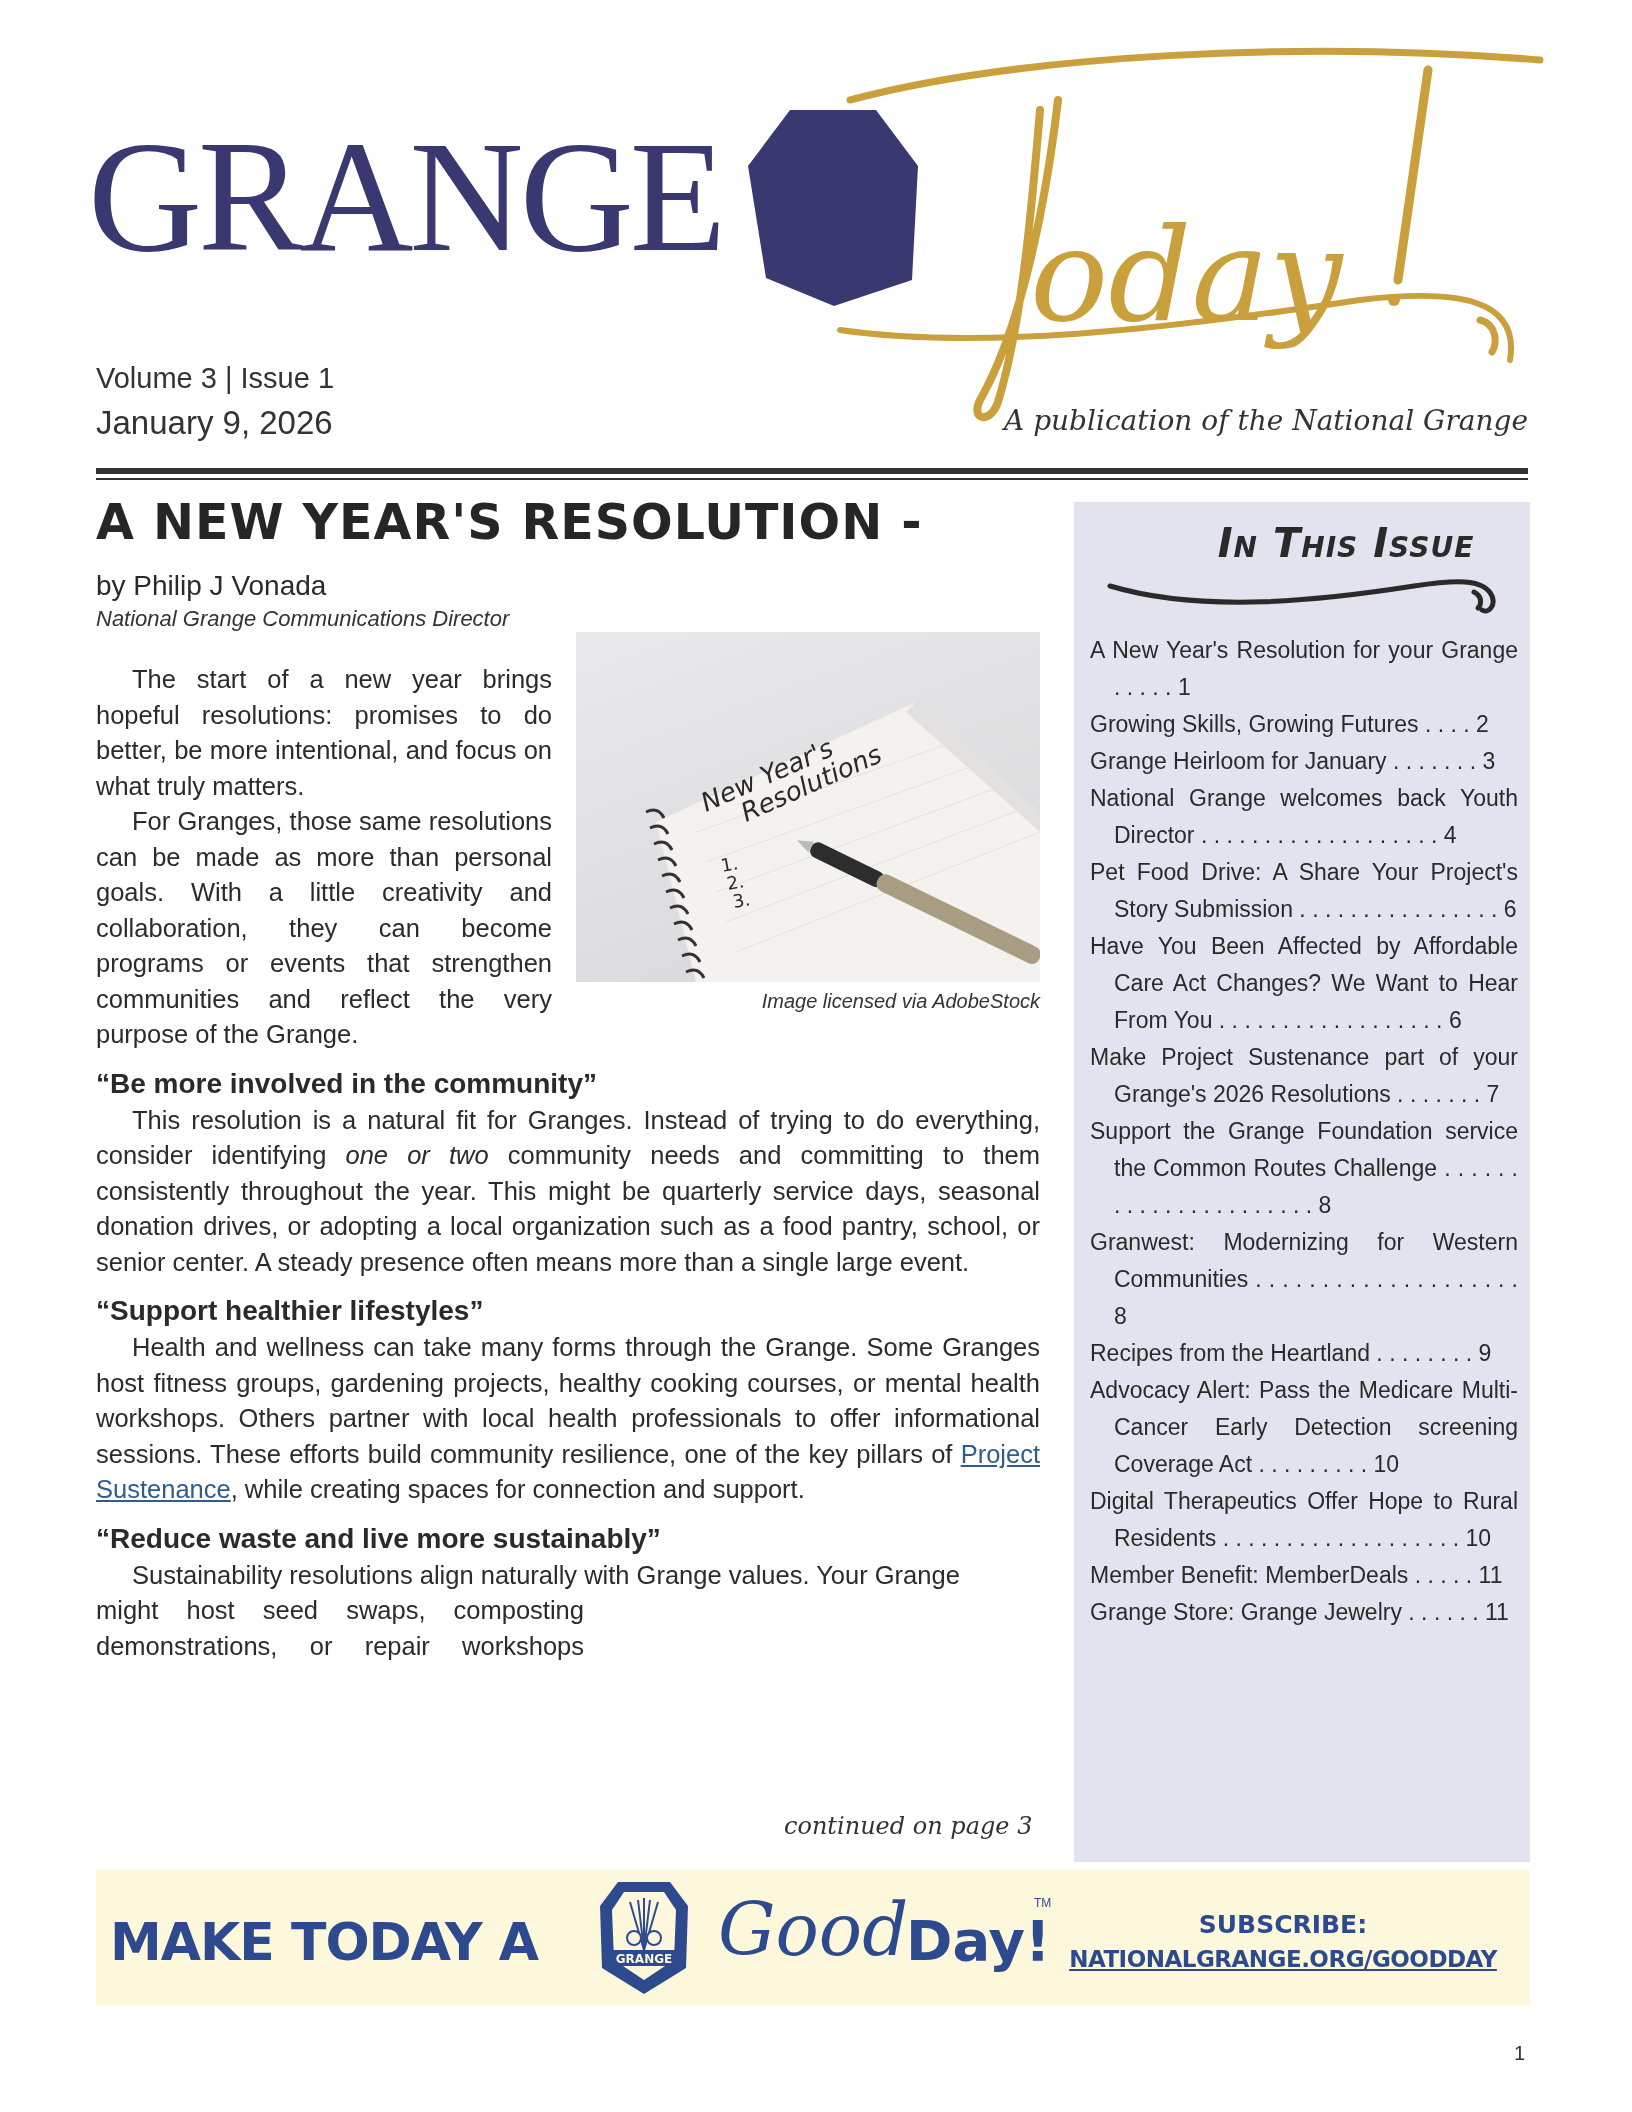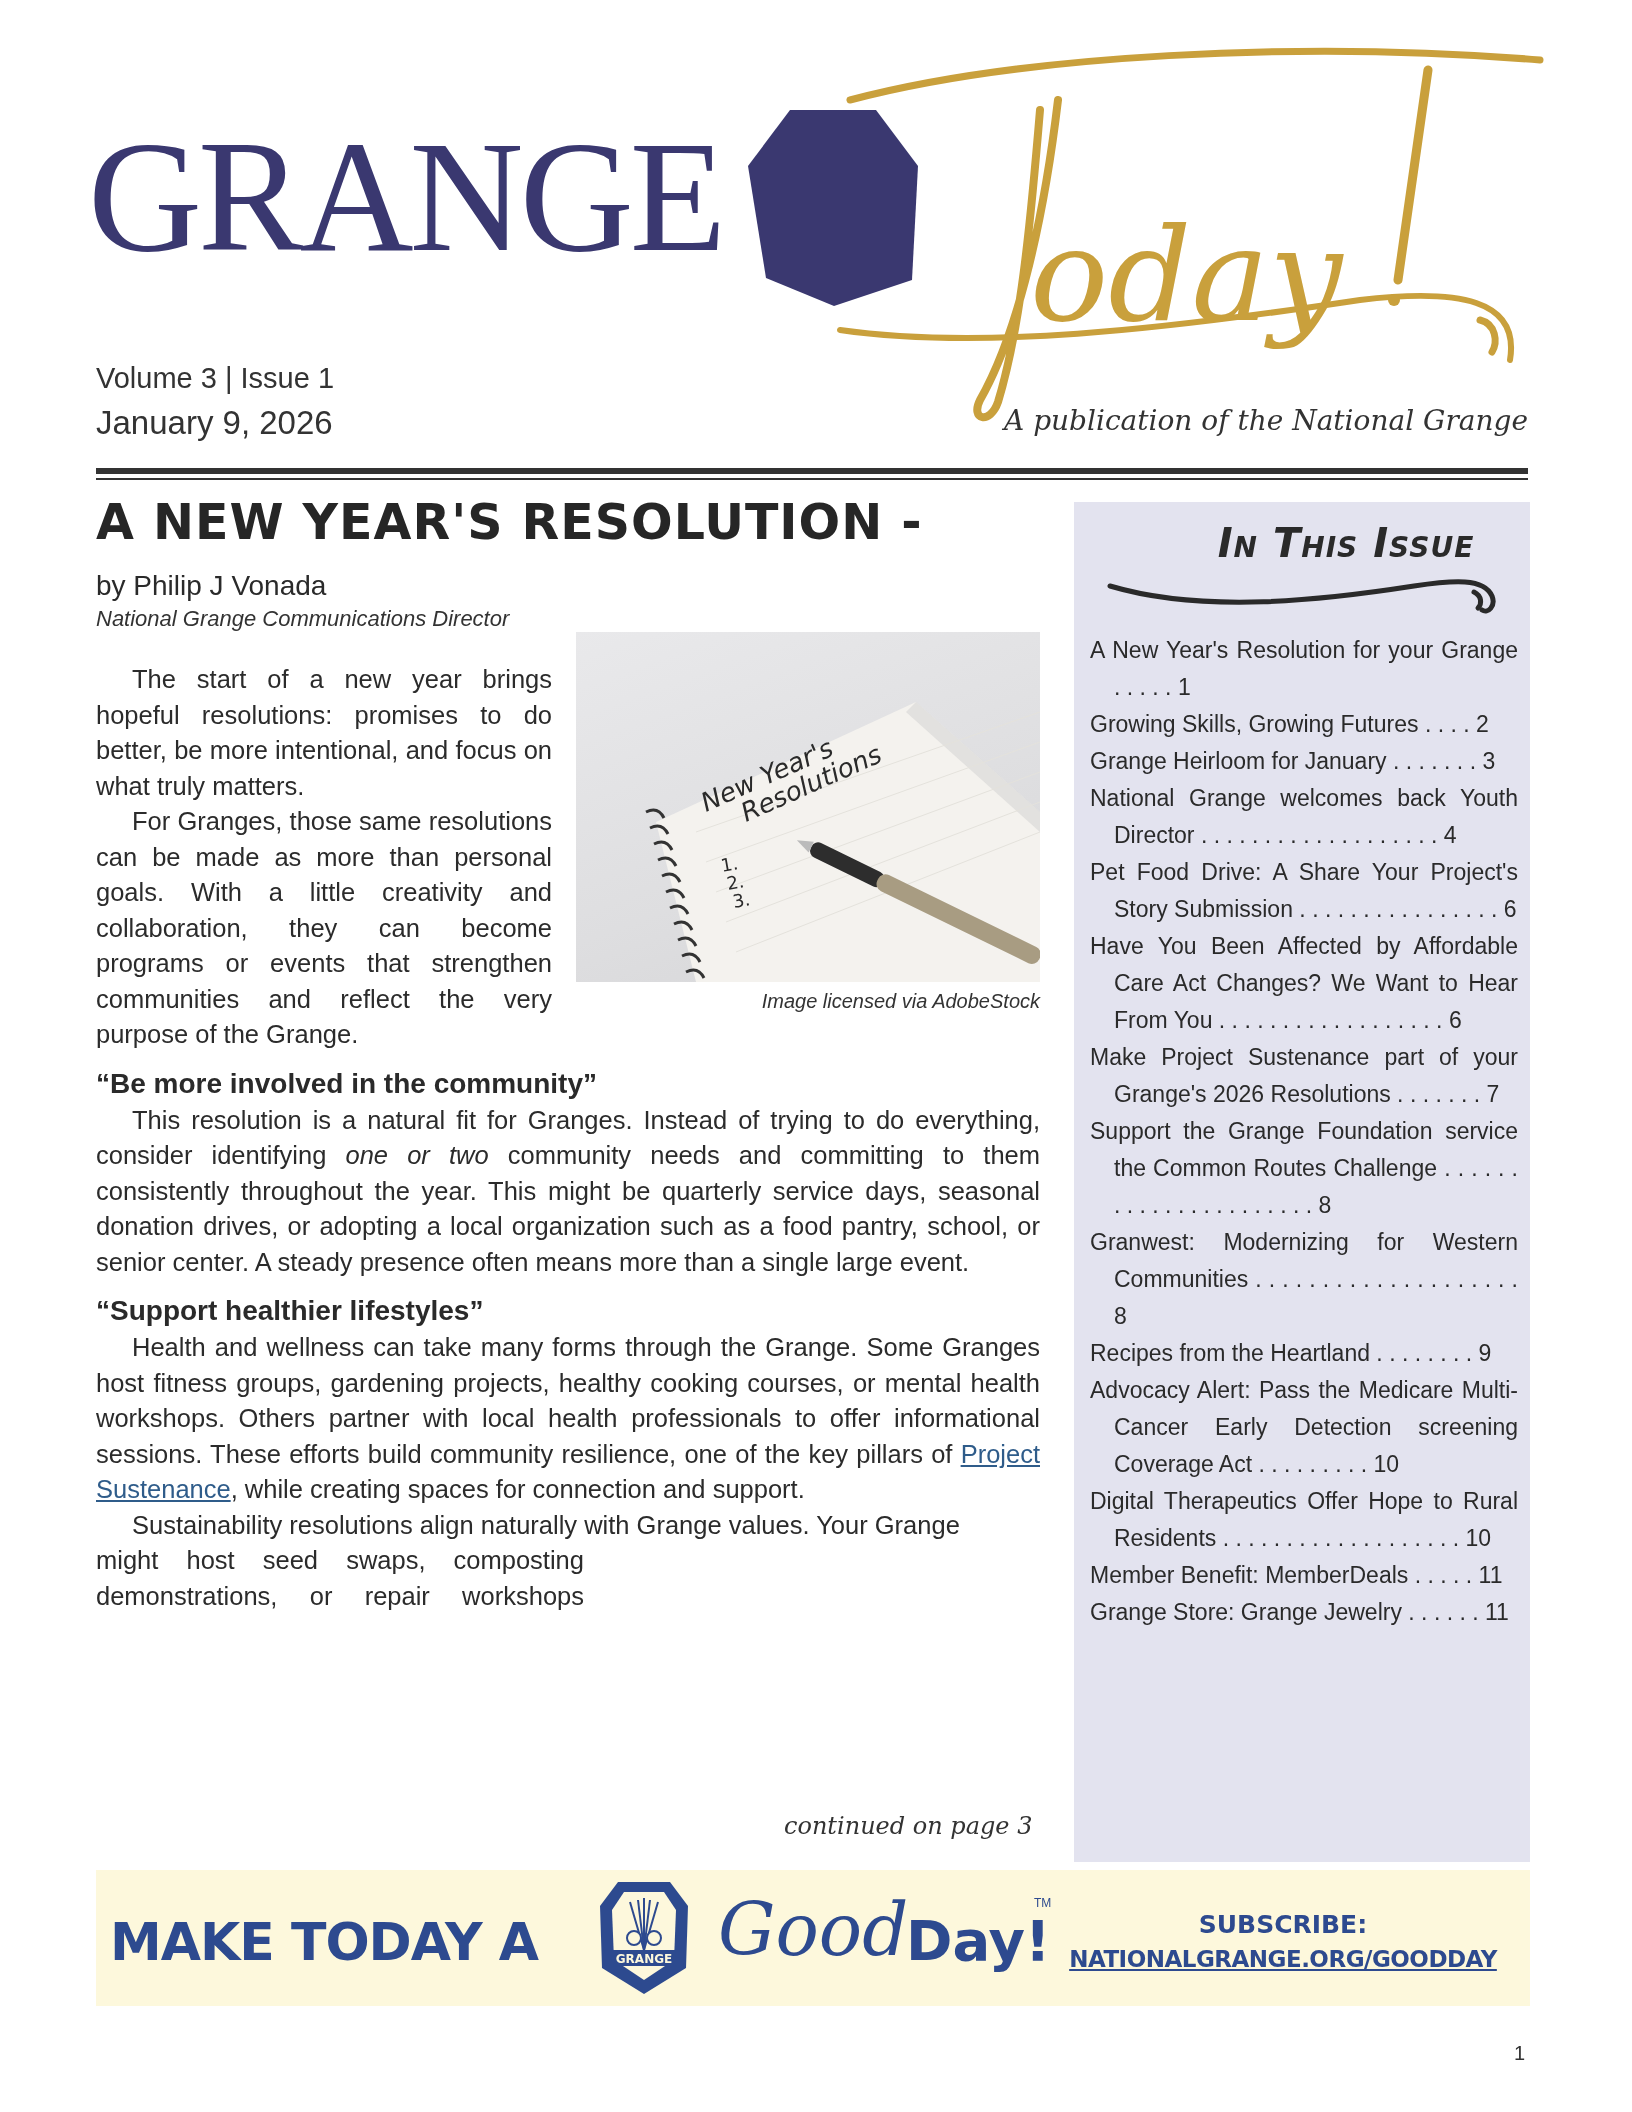--- a/index.html
+++ b/index.html
@@ -152,20 +152,21 @@
   </div>
 
   <div class="col-full body-text">
 
     <h2 class="subhead">“Be more involved in the community”</h2>
     <p class="indent"><span>This resolution is a natural fit for Granges. Instead of trying to do everything, consider identifying </span><em>one or two</em><span> community needs and committing to them consistently throughout the year. This might be quarterly service days, seasonal donation drives, or adopting a local organization such as a food pantry, school, or senior center. A steady presence often means more than a single large event.</span></p>
 
     <h2 class="subhead">“Support healthier lifestyles”</h2>
     <p class="indent"><span>Health and wellness can take many forms through the Grange. Some Granges host fitness groups, gardening projects, healthy cooking courses, or mental health workshops. Others partner with local health professionals to offer informational sessions. These efforts build community resilience, one of the key pillars of </span><a class="link">Project Sustenance</a><span>, while creating spaces for connection and support.</span></p>
 
+    <h2 class="subhead">“Reduce waste and live more sustainably”</h2>
     <p class="indent">Sustainability resolutions align naturally with Grange values. Your Grange</p>
     <p style="width:488px;text-align:justify;text-align-last:justify;">might host seed swaps, composting</p>
     <p style="width:488px;text-align:justify;text-align-last:justify;">demonstrations, or repair workshops</p>
   </div>
 </article>
 
 <div class="continued">continued on page 3</div>
 
 <figure class="photo-block">
   <div class="photo">

